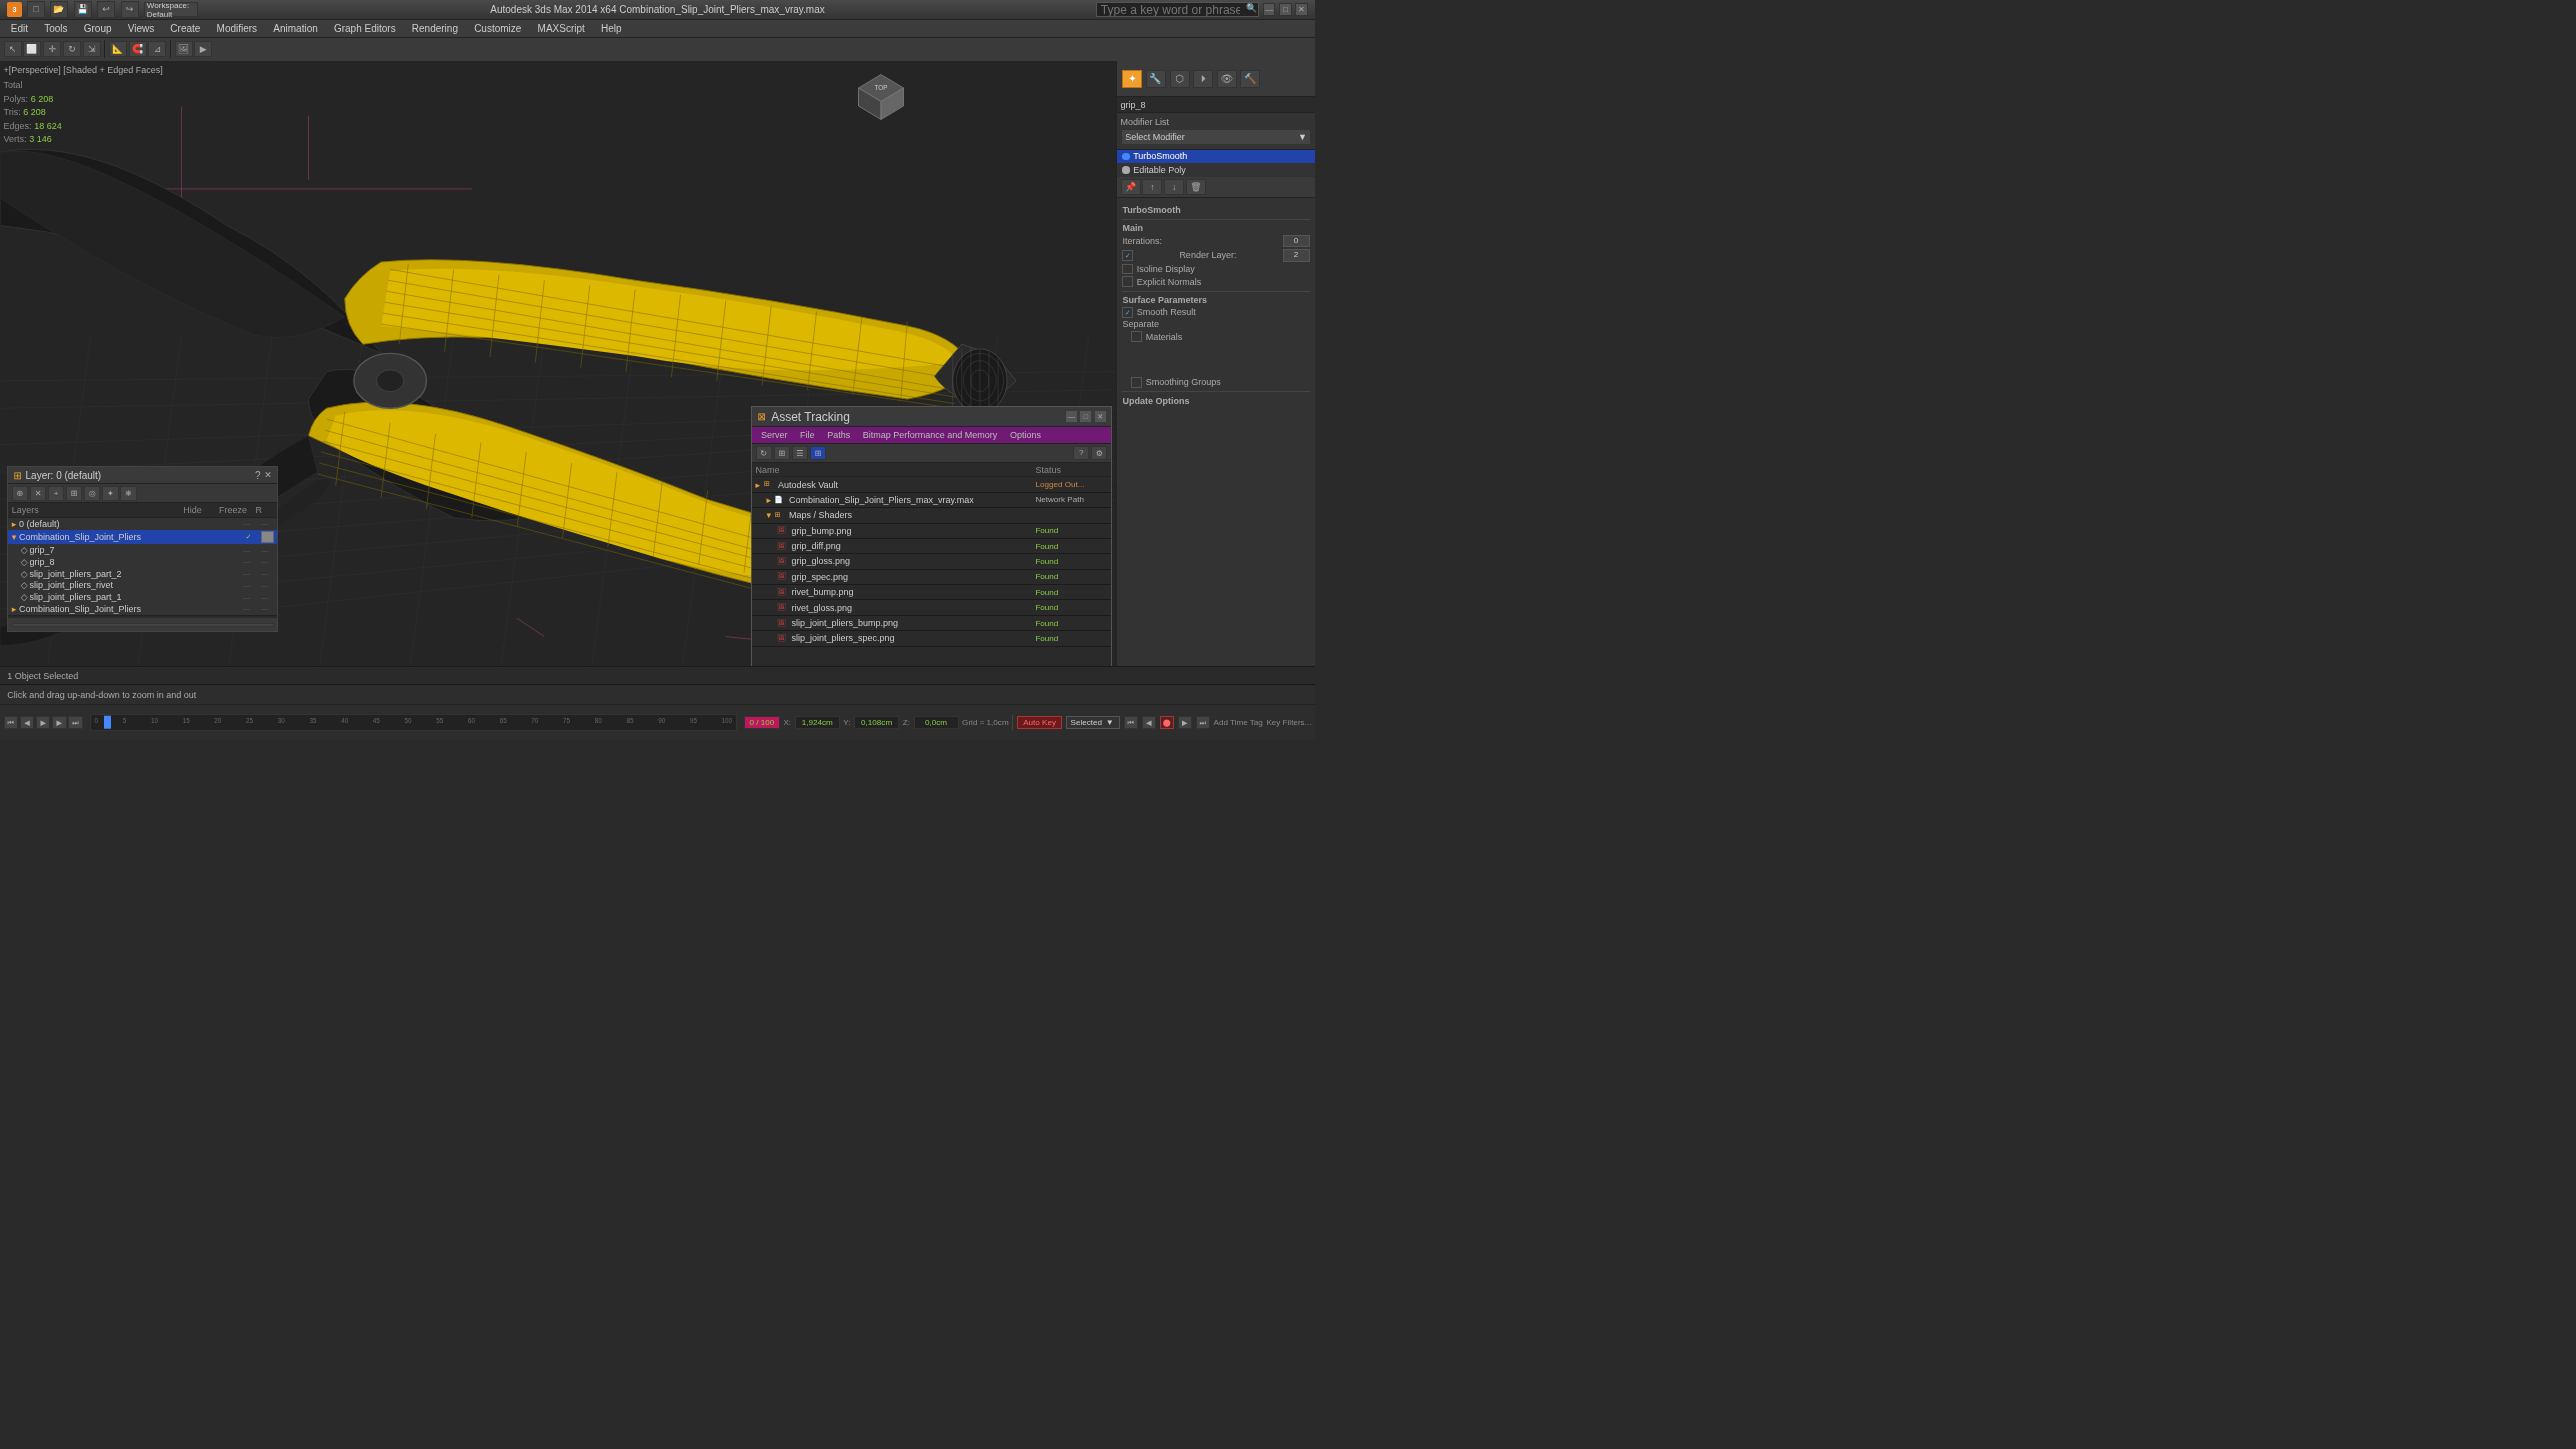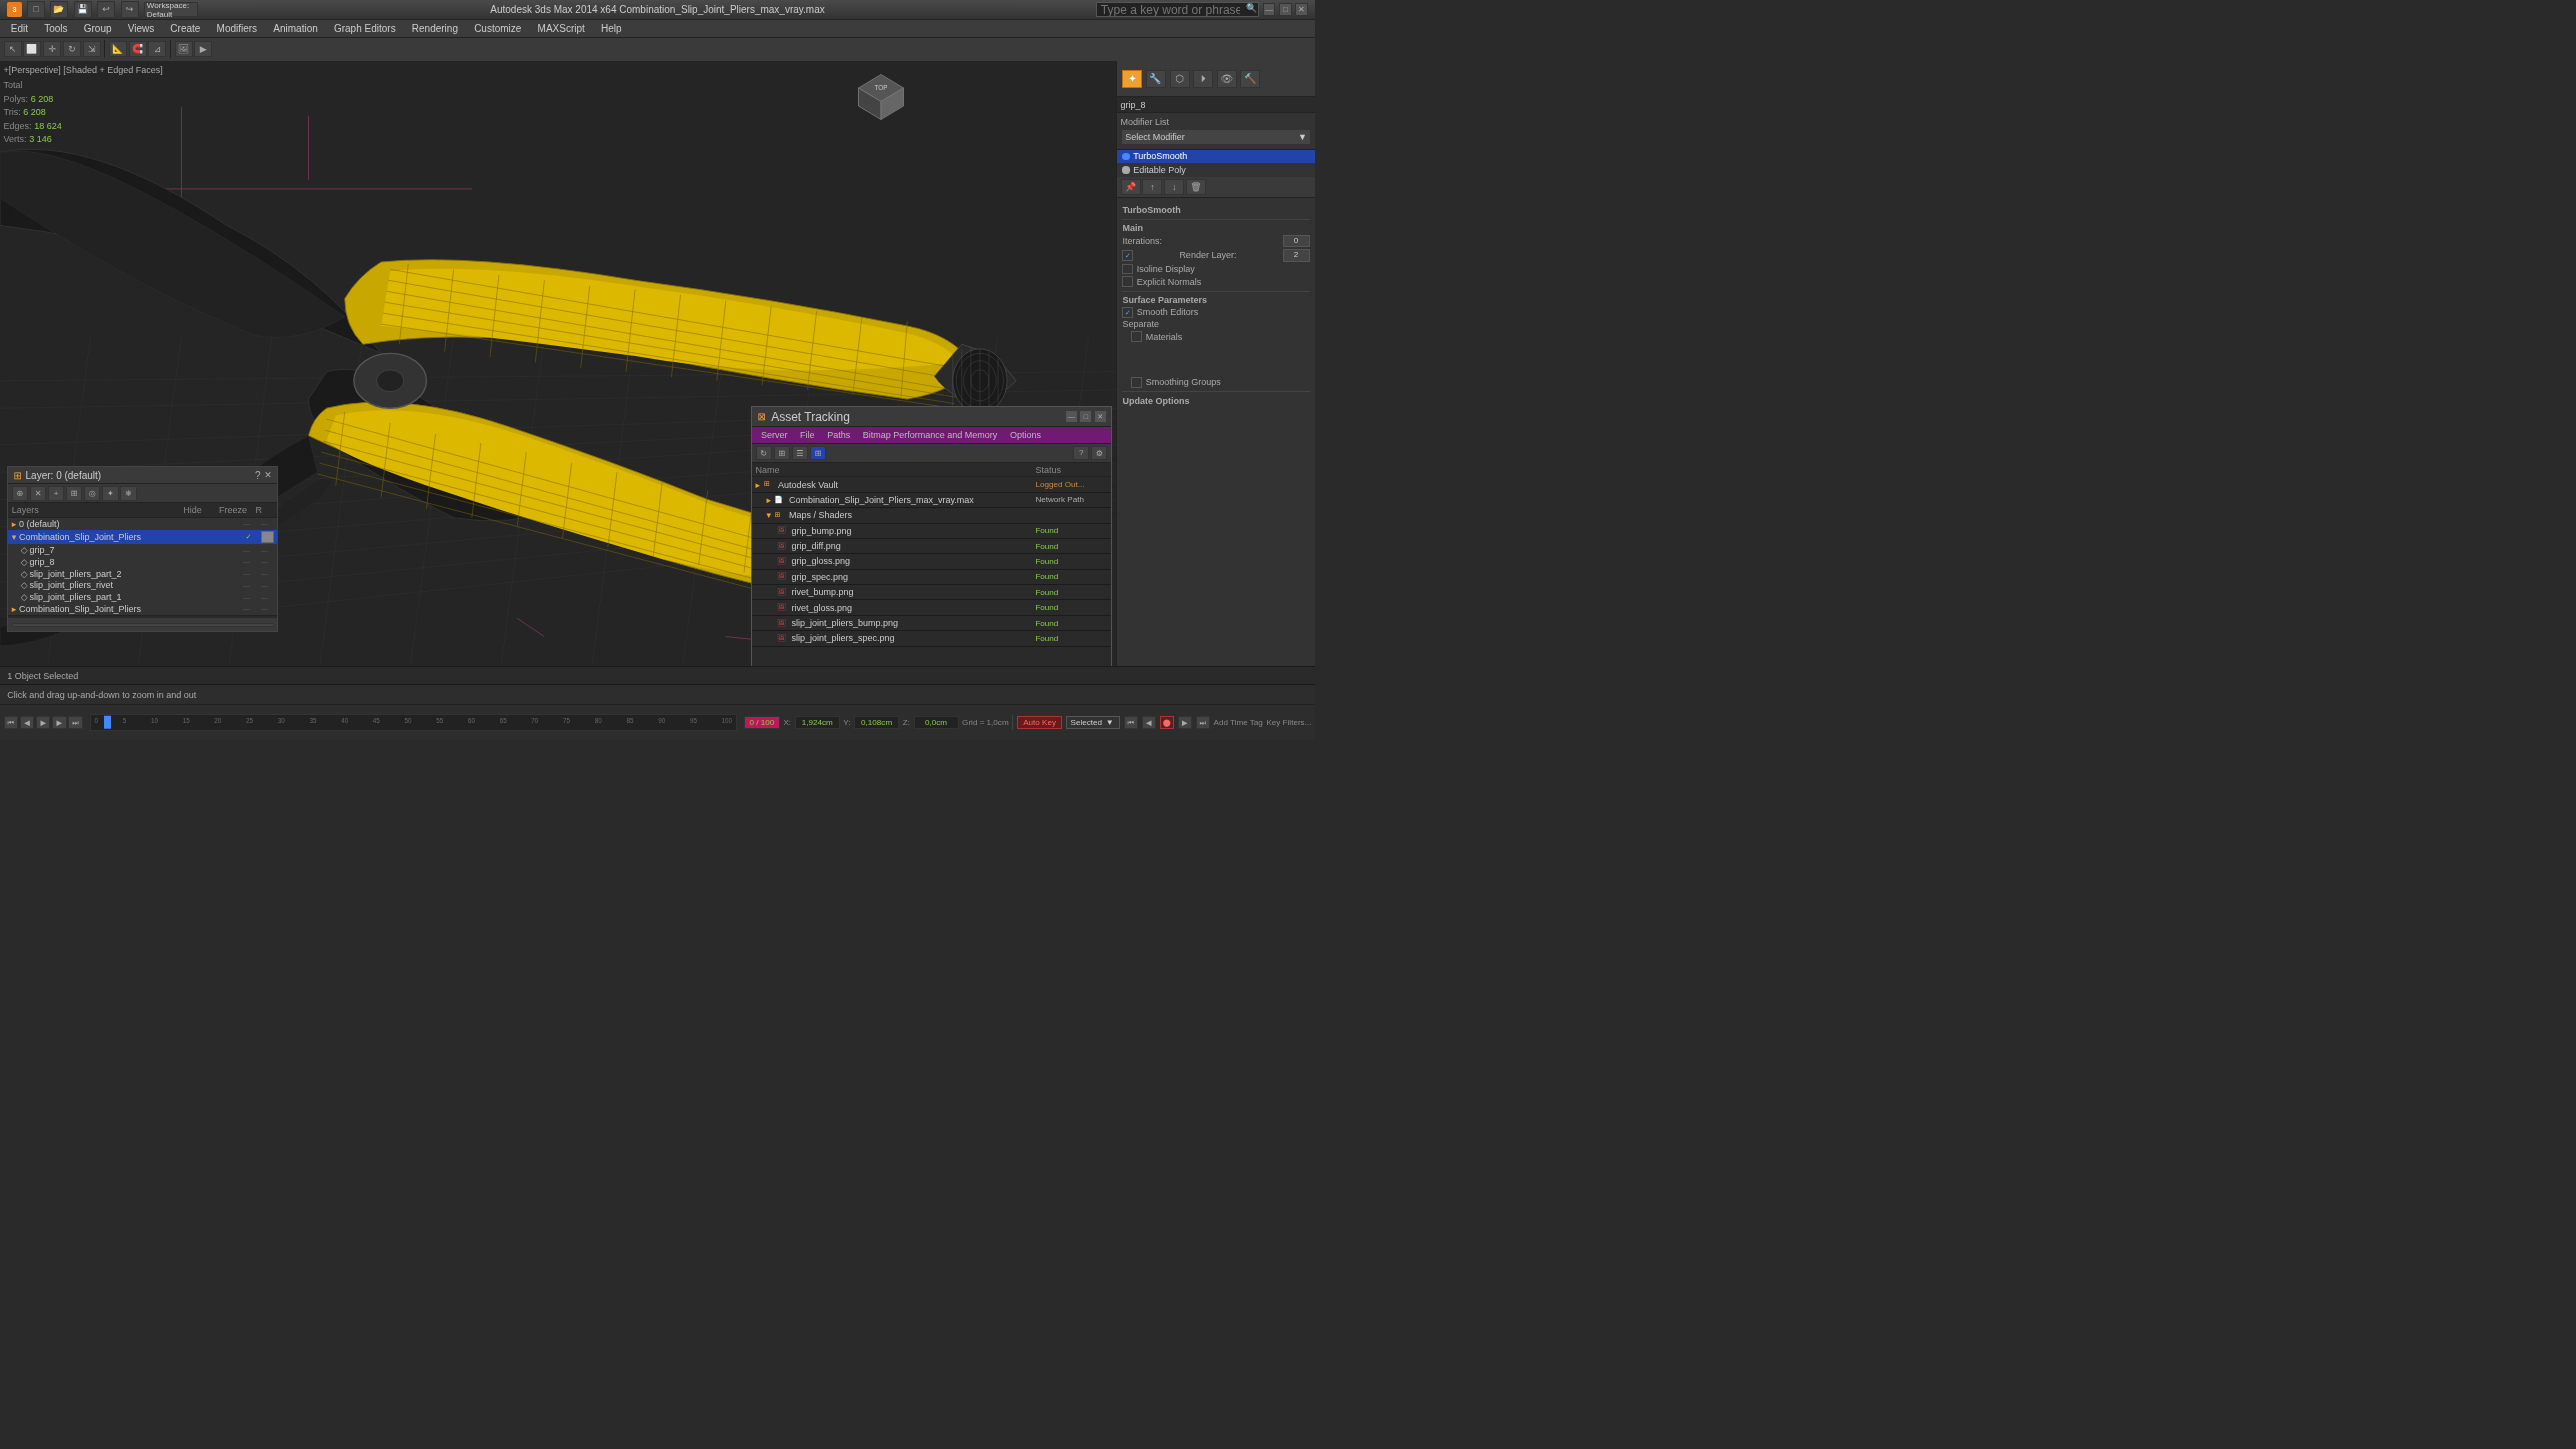--- a/index.html
+++ b/index.html
@@ -811,21 +811,21 @@
           <span class="ts-label">Isoline Display</span>
         </div>
         <div class="checkbox-row">
           <div class="ts-checkbox"></div>
           <span class="ts-label">Explicit Normals</span>
         </div>
         <div class="separator"></div>
         <div class="ts-section-title">Surface Parameters</div>
         <div class="checkbox-row">
           <div class="ts-checkbox checked"></div>
-          <span class="ts-label">Smooth Editors</span>
+          <span class="ts-label">Smooth Result</span>
         </div>
         <div class="ts-label">Separate</div>
         <div class="checkbox-row" style="margin-left:9px;">
           <div class="ts-checkbox"></div>
           <span class="ts-label">Materials</span>
         </div>
         <div class="checkbox-row" style="margin-left:9px;margin-top:35px;">
           <div class="ts-checkbox"></div>
           <span class="ts-label">Smoothing Groups</span>
         </div>

